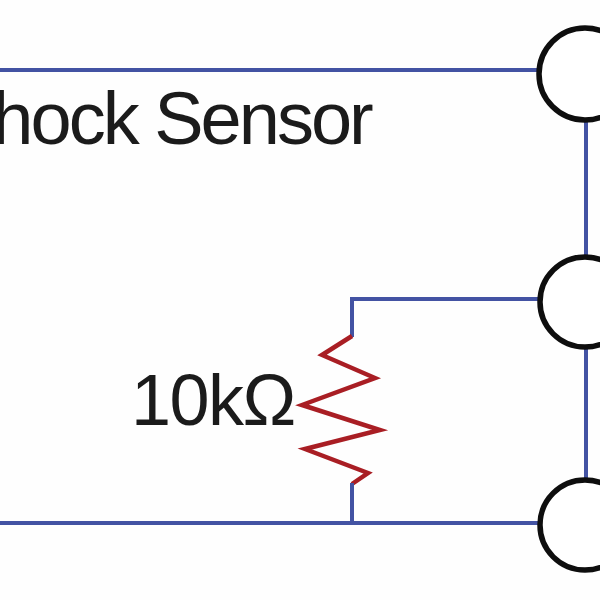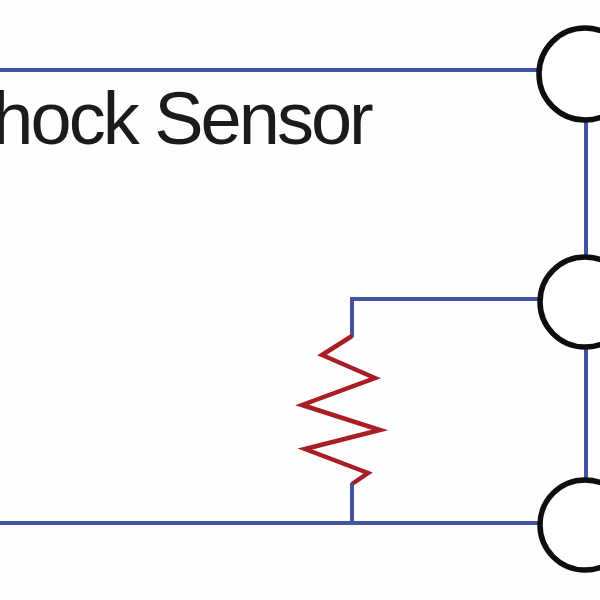--- a/index.html
+++ b/index.html
@@ -82,14 +82,15 @@
 
     <line class="wire" x1="0" y1="523" x2="541" y2="523"></line>
 
     <circle class="terminal" cx="585" cy="74" r="46"></circle>
     <circle class="terminal" cx="585" cy="302" r="45"></circle>
     <circle class="terminal" cx="585" cy="525" r="45"></circle>
   </svg>
 
   <div class="label title-label">Shock Sensor</div>
 
+  <div class="label resistor-label">10kΩ</div>
 
 </div>
 
 </body></html>

